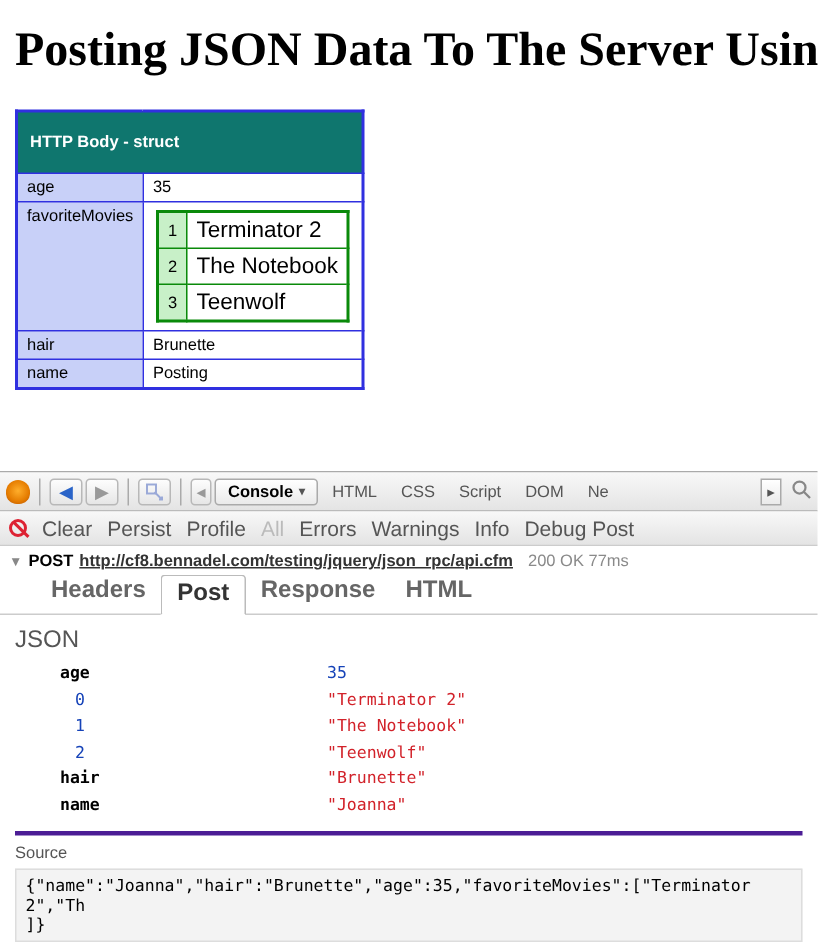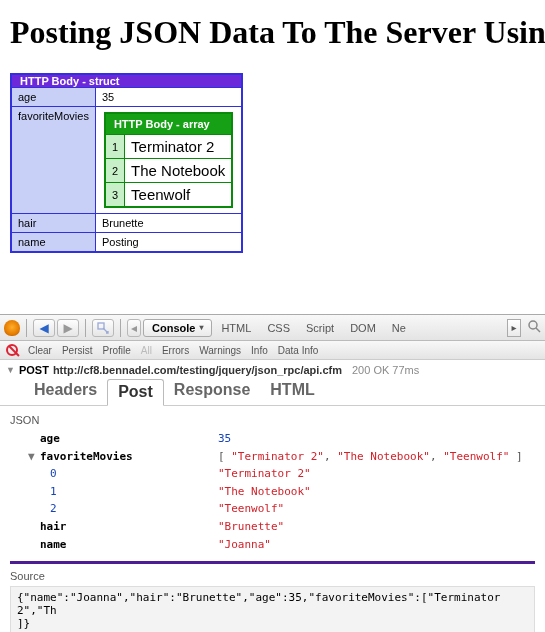--- a/index.html
+++ b/index.html
@@ -20,26 +20,26 @@
     margin: 14px 0 22px 0;
     white-space: nowrap;
   }
   
   .dump-struct {
     border: 2px solid #3030e0;
     border-collapse: collapse;
   }
   .dump-struct > thead > tr > th,
   .dump-struct-header {
-    background: #6d28d9;
+    background: #0f766e;
     color: #fff;
     font-weight: bold;
     font-size: 11px;
     text-align: left;
-    padding: 0 8px;
+    padding: 14px 8px;
     border: 1px solid #3030e0;
     font-family: Verdana, Geneva, sans-serif;
   }
   .dump-struct-key {
     background: #c8d0f8;
     font-size: 11px;
     padding: 3px 6px;
     border: 1px solid #3030e0;
     vertical-align: top;
     font-family: Verdana, Geneva, sans-serif;
@@ -144,41 +144,41 @@
     font-size:10px; color:#555;
   }
   .fb-search-icon { color:#888; font-size:14px; margin-left:4px;}
 
   .fb-subbar {
     display:flex; align-items:center;
     background: linear-gradient(#f8f8f8,#e4e4e4);
     padding: 3px 6px;
     gap: 10px;
     border-bottom:1px solid #ccc;
-    font-size:10px;
+    font-size:14px;
     color:#555;
   }
   .fb-subbar .forbid {
     width:12px;height:12px;border:2px solid #d23; border-radius:50%;
     position:relative;
   }
   .fb-subbar .forbid::after{
     content:''; position:absolute; left:-1px; top:4px; width:14px; height:2px; background:#d23; transform:rotate(45deg);
   }
   .fb-subbar .sel { color:#bbb; font-weight:normal;}
   .fb-subbar span { cursor:default; }
 
   .fb-request {
     padding: 4px 6px 2px 6px;
     font-size:11px;
     display:flex; align-items:center; gap:4px;
   }
   .fb-request .twisty { color:#888; font-size:9px;}
   .fb-request .method { font-weight:bold; }
-  .fb-request .url { font-weight:bold; color:#333;}
+  .fb-request .url { font-weight:bold; color:#333;text-decoration:underline;}
   .fb-request .status { color:#8a8a8a; margin-left:6px;}
 
   .fb-tabs2 {
     display:flex; gap:0;
     padding: 0 0 0 24px;
   }
   .fb-tabs2 .tab2 {
     padding: 3px 10px 4px 10px;
     color:#666;
     font-weight:bold;
@@ -190,21 +190,21 @@
     border-radius:3px 3px 0 0;
     background:#fff;
     position:relative; top:1px;
     color:#333;
   }
   .fb-panel {
     border-top:1px solid #ccc;
     padding: 6px 10px 8px 10px;
   }
   .fb-hdr {
-    font-size:11px;
+    font-size:16px;
     color:#555;
     padding: 2px 0 4px 0;
   }
   .fb-json {
     font-family: Monaco, Consolas, monospace;
     font-size:11px;
     line-height:1.6;
     padding-left: 18px;
   }
   .fb-json .row { display:flex; }
@@ -243,23 +243,20 @@
       </tr>
   <tr>
     <td class="dump-struct-key">age</td>
     <td class="dump-struct-val">35</td>
   </tr>
   <tr>
     <td class="dump-struct-key">favoriteMovies</td>
     <td class="dump-struct-val">
       <table class="dump-array">
         <tbody>
-              <tr>
-                <th class="dump-array-header" colspan="2">HTTP Body - array</th>
-              </tr>
         <tr>
           <td class="dump-array-idx">1</td>
           <td class="dump-array-val">Terminator 2</td>
         </tr>
         <tr>
           <td class="dump-array-idx">2</td>
           <td class="dump-array-val">The Notebook</td>
         </tr>
         <tr>
           <td class="dump-array-idx">3</td>
@@ -318,21 +315,21 @@
 
   <div class="fb-subbar">
     <span class="forbid"></span>
     <span>Clear</span>
     <span>Persist</span>
     <span>Profile</span>
     <span class="sel">All</span>
     <span>Errors</span>
     <span>Warnings</span>
     <span>Info</span>
-    <span>Data Info</span>
+    <span>Debug Post</span>
   </div>
 
   <div class="fb-request">
     <span class="twisty">▼</span>
     <span class="method">POST</span>
     <span class="url">http://cf8.bennadel.com/testing/jquery/json_rpc/api.cfm</span>
     <span class="status">200 OK 77ms</span>
   </div>
 
   <div class="fb-tabs2">
@@ -343,24 +340,20 @@
   </div>
 
   <div class="fb-panel">
     <div class="fb-hdr">JSON</div>
     <div class="fb-json">
       <div class="row">
         <span class="k"><span class="tw">&nbsp;</span><span>age</span></span>
         <span class="v-num">35</span>
       </div>
       <div class="row">
-        <span class="k"><span class="tw">▼</span><span>favoriteMovies</span></span>
-        <span class="v-str"><span class="v-br">[ </span>"Terminator 2"<span class="v-br">, </span>"The Notebook"<span class="v-br">, </span>"Teenwolf"<span class="v-br"> ]</span></span>
-      </div>
-      <div class="row">
           <span class="k"><span class="idx">0</span></span>
           <span class="v-str">"Terminator 2"</span>
         </div>
       <div class="row">
           <span class="k"><span class="idx">1</span></span>
           <span class="v-str">"The Notebook"</span>
         </div>
       <div class="row">
           <span class="k"><span class="idx">2</span></span>
           <span class="v-str">"Teenwolf"</span>

